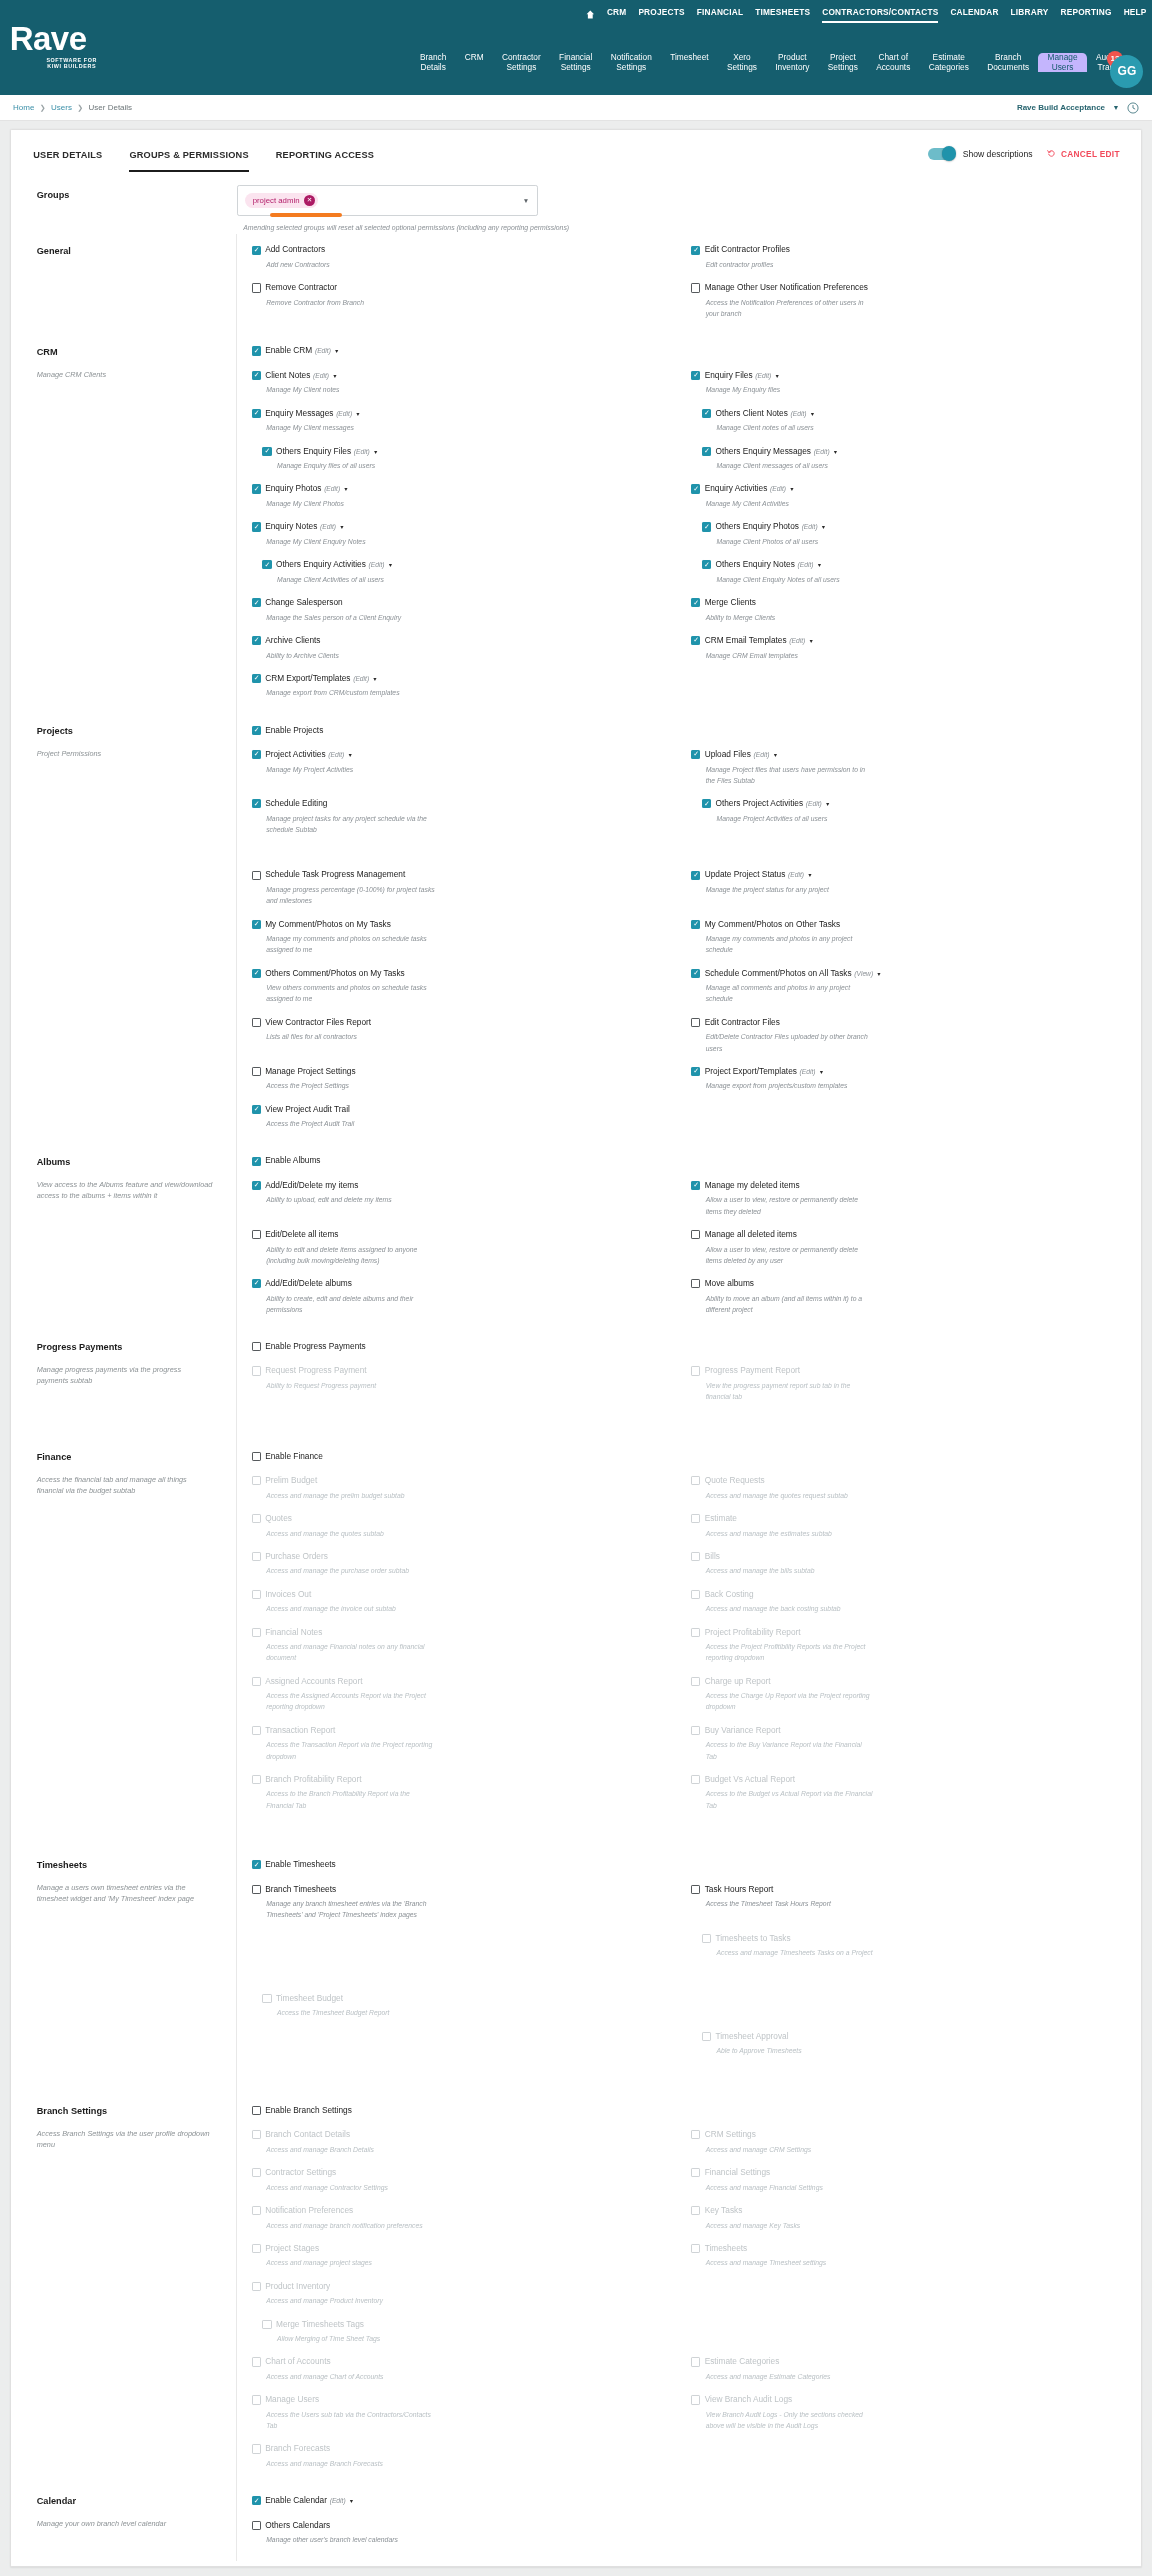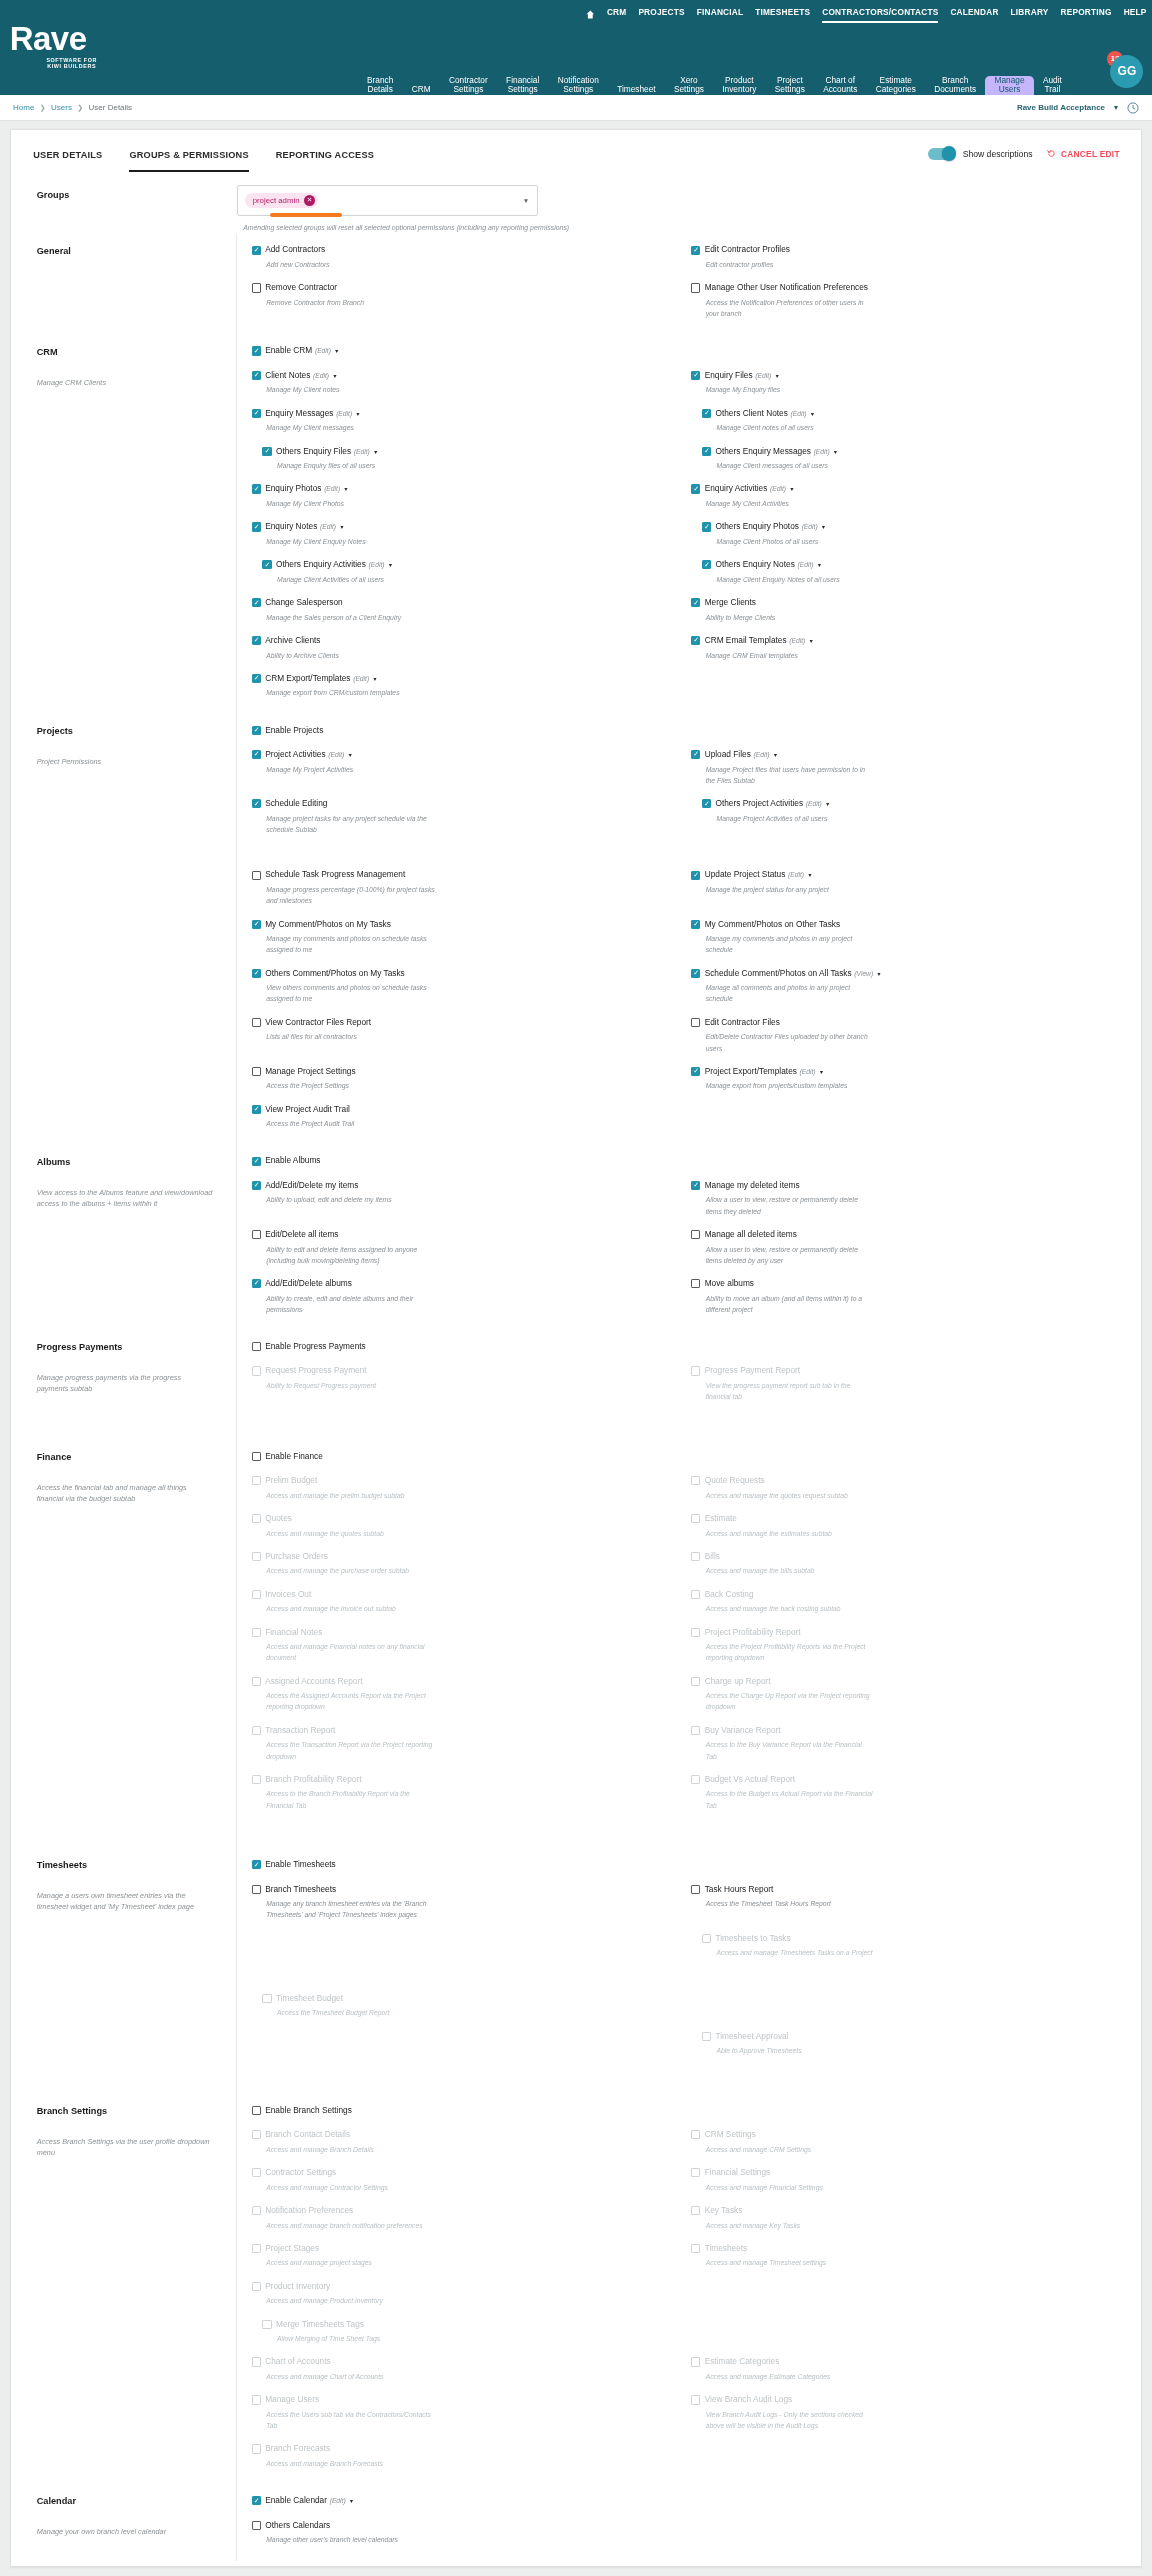--- a/index.html
+++ b/index.html
@@ -15,21 +15,21 @@
   .logo { position:absolute; left:9.7px; top:7.5px; width:124px; color:#fff; }
   .logo .word { font-size:33px; font-weight:700; letter-spacing:-0.5px; line-height:0.9; font-family:"Liberation Sans",sans-serif;margin-top:16px;}
   .logo .sub1 { font-size:5.4px; letter-spacing:0.6px; font-weight:700; margin-top:4.3px; text-align:center; }
   .logo .sub2 { font-size:5.4px; letter-spacing:0.6px; font-weight:700; text-align:center; }
 
   .mainnav { position:absolute; right:5.4px; top:7px; display:flex; align-items:center; gap:12px; }
   .mainnav a { color:#fff; font-size:8.3px; font-weight:700; letter-spacing:0.2px; text-decoration:none; padding-bottom:4.8px; position:relative; }
   .mainnav a.active::after { content:""; position:absolute; left:0; right:0; bottom:-1.1px; height:2.2px; background:#fff; }
   .home-ico { display:inline-block; width:8.6px; height:9.2px; }
 
-  .subnav { position:absolute; left:0; right:0; bottom:0; height:42px; display:flex; align-items:flex-end; justify-content:flex-end; padding-right:81px; }
+  .subnav { position:absolute; left:0; right:0; bottom:0; height:42px; display:flex; align-items:flex-start; justify-content:flex-end; padding-right:28px; }
   .subnav .s-item { color:#fff; font-size:8.3px; line-height:1.17; text-align:center; display:flex; align-items:center; justify-content:center; padding:0 9.2px; white-space:pre-line; }
   .subnav .s-item.active { background:#c4b5fd; color:#13596a; border-radius:4.8px 4.8px 0 0; font-weight:400; }
   .avatar-wrap { position:absolute; right:7.5px; bottom:4.3px; width:39px; height:39px; }
   .avatar { width:33px; height:33px; border-radius:50%; background:#2a9bb0; color:#fff; font-size:12px; font-weight:700;
             display:flex; align-items:center; justify-content:center; position:absolute; right:1.1px; bottom:3.2px;margin-left:36px; }
   .badge { position:absolute; right:21.5px; top:-1.1px; min-width:16px; height:16px; border-radius:50%; background:#f3544e; color:#fff;
            font-size:8px; font-weight:700; display:flex; align-items:center; justify-content:center; }
 
   
   .crumbbar { background:#fff; height:26px; display:flex; align-items:center; padding:0 13px; position:relative; border-bottom:0.5px solid #e3e3e3;}
@@ -49,21 +49,21 @@
   .tab-right { position:absolute; right:21.5px; top:18.3px; display:flex; align-items:center; gap:15px; }
   .toggle { width:27px; height:12px; border-radius:6.5px; background:#6dbcc9; position:relative; }
   .toggle .knob { position:absolute; right:-1.1px; top:-1.6px; width:14.5px; height:14.5px; border-radius:50%; background:#1f93ab; box-shadow:0 0.5px 1.6px rgba(0,0,0,.35); }
   .toggle-label { font-size:8.6px; color:#1c1c1c; }
   .cancel { color:#f2495a; font-size:8.3px; font-weight:700; letter-spacing:0.3px; display:flex; align-items:center; gap:4.8px;}
 
   
   .section { display:flex; padding:0 0 0 0; }
   .sec-left { width:226px; min-width:226px; padding:12px 21.5px 5.4px 26px; border-right:0.5px solid #e8e8e8; }
   .sec-title { font-size:9.2px; font-weight:700; color:#1c1c1c; }
-  .sec-desc { font-size:7.3px; color:#8c9295; font-style:italic; line-height:1.5; margin-top:21px; }
+  .sec-desc { font-size:7.3px; color:#8c9295; font-style:italic; line-height:1.5; margin-top:13px; }
   .sec-right { flex:1; padding:10.8px 16px 3.2px 15px; }
 
   .enable-row { margin-bottom:14px; }
   .grid3 { display:grid; grid-template-columns: 1fr 1fr; column-gap:5.4px; }
 
   .perm { margin-bottom:12px; padding-right:12px; }
   .perm.indent { padding-left:10.8px; }
   .perm-head { display:flex; align-items:flex-start; gap:4.3px; }
   .perm-name { font-size:8.3px; color:#1c1c1c; line-height:1.25; }
   .perm-desc { font-size:6.8px; color:#8a9095; font-style:italic; line-height:1.65; margin-top:4.3px; padding-left:14.5px; max-width:183px; }

